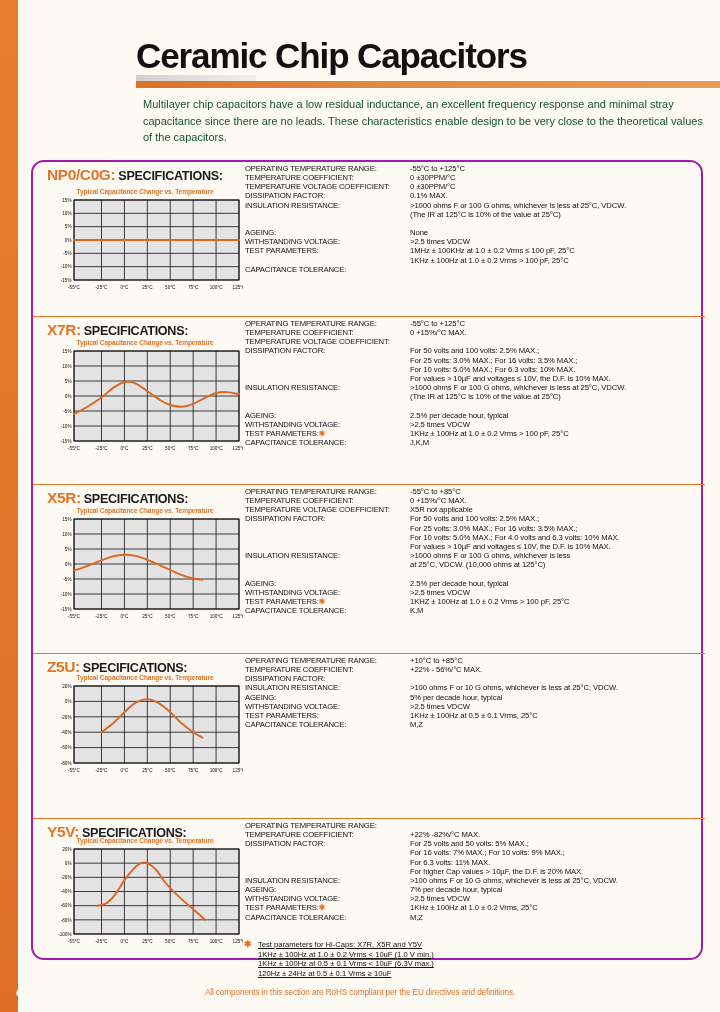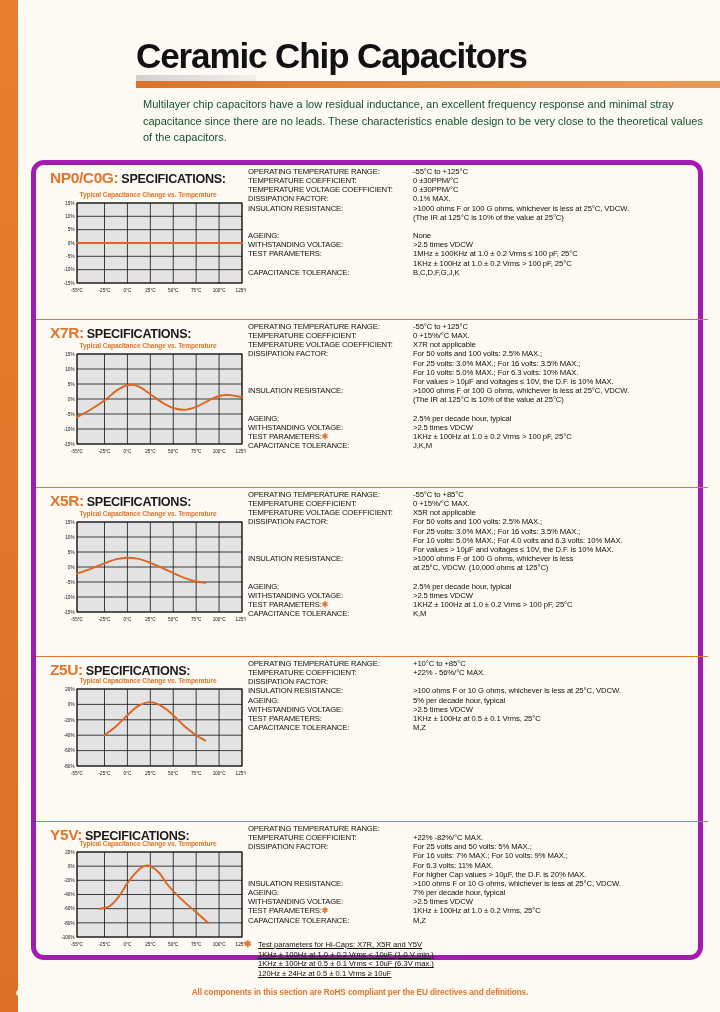--- a/index.html
+++ b/index.html
@@ -44,21 +44,21 @@
   }
   .intro {
     position: absolute; left: 143px; top: 96px; width: 560px;
     font-size: 11px; line-height: 16.6px; color: #14532d;
   }
 
   
   .panel {
     position: absolute; left: 31px; top: 160px;
     width: 672px; height: 800px;
-    border: 5px solid #a21caf;
+    border: 2px solid #a21caf;
     border-radius: 13px;
     background: #fdf9f3;
   }
 
   .section {
     position: absolute; left: 0; width: 672px;
     border-bottom: 1.5px solid #e0762b;
   }
   .section.last { border-bottom: none; }
 
@@ -107,21 +107,21 @@
   }
   .footnote .fn-star {
     position: absolute; left: -14px; top: 0;
     color: #e0762b; font-weight: bold; font-size: 9px;
   }
   .footnote .fn-ln { display: block; white-space: nowrap; text-decoration: underline; }
 
   .rohs {
     position: absolute; left: 0; top: 988px; width: 720px;
     text-align: center;
-    font-size: 8.2px; font-weight: bold; color: #e0762b;
+    font-size: 8.2px; font-weight: normal; color: #e0762b;
     letter-spacing: -0.1px;
   }
 
   
   .bottom-bar {
     position: absolute; left: 0; top: 962px;
     width: 202px; height: 50px;
     background: linear-gradient(to right, #e2762a 0%, #e8handled 0%, #e07c33 18%, #b9b3ad 52%, #e0762b 78%, #dd7026 100%);
   }
   .page-num {
@@ -230,23 +230,20 @@
         </div>
         <div class="spec-row">
           <div class="lbl">TEST PARAMETERS:</div>
           <div class="val">
             <span class="ln">1MHz ± 100KHz at 1.0 ± 0.2 Vrms ≤ 100 pF, 25°C</span>
             <span class="ln">1KHz ± 100Hz at 1.0 ± 0.2 Vrms &gt; 100 pF, 25°C</span>
           </div>
         </div>
         <div class="spec-row">
           <div class="lbl">CAPACITANCE TOLERANCE:</div>
-          <div class="val">
-            <span class="ln">B,C,D,F,G,J,K</span>
-          </div>
         </div>
       </div>
     </div>
     <div class="section" style="top: 155px; height: 168px;">
       <div class="sec-head"><span class="sec-code">X7R:</span><span class="sec-spec">SPECIFICATIONS:</span></div>
       <div class="chart-wrap" style="top: 22px;">
         <div class="chart-title">Typical Capacitance Change vs. Temperature</div>
         <svg width="196" height="105" class="chart-svg">
           <rect x="27" y="3" width="165" height="90" fill="#e3e3e3"></rect>
           <line x1="27" x2="27" y1="3" y2="93" stroke="#111" stroke-width="0.8"></line>
@@ -291,23 +288,20 @@
           </div>
         </div>
         <div class="spec-row">
           <div class="lbl">TEMPERATURE COEFFICIENT:</div>
           <div class="val">
             <span class="ln">0 +15%/°C MAX.</span>
           </div>
         </div>
         <div class="spec-row">
           <div class="lbl">TEMPERATURE VOLTAGE COEFFICIENT:</div>
-          <div class="val">
-            <span class="ln">X7R not applicable</span>
-          </div>
         </div>
         <div class="spec-row">
           <div class="lbl">DISSIPATION FACTOR:</div>
           <div class="val">
             <span class="ln">For 50 volts and 100 volts: 2.5% MAX.;</span>
             <span class="ln">For 25 volts: 3.0% MAX.;  For 16 volts: 3.5% MAX.;</span>
             <span class="ln">For 10 volts: 5.0% MAX.;  For 6.3 volts: 10% MAX.</span>
             <span class="ln">For values &gt; 10µF and voltages ≤ 10V, the D.F. is 10% MAX.</span>
           </div>
         </div>

